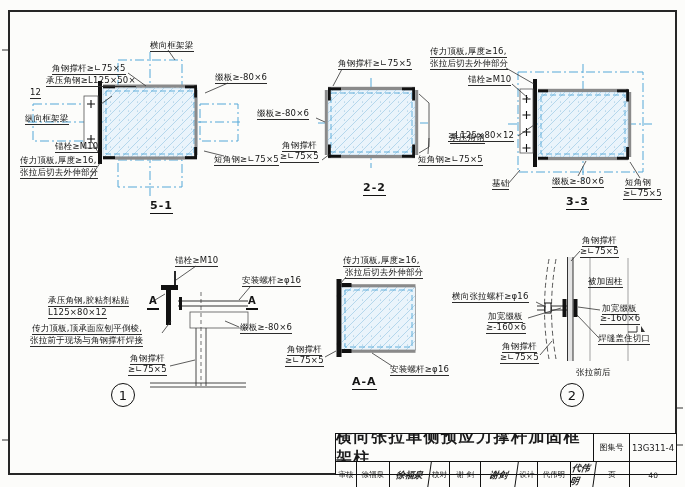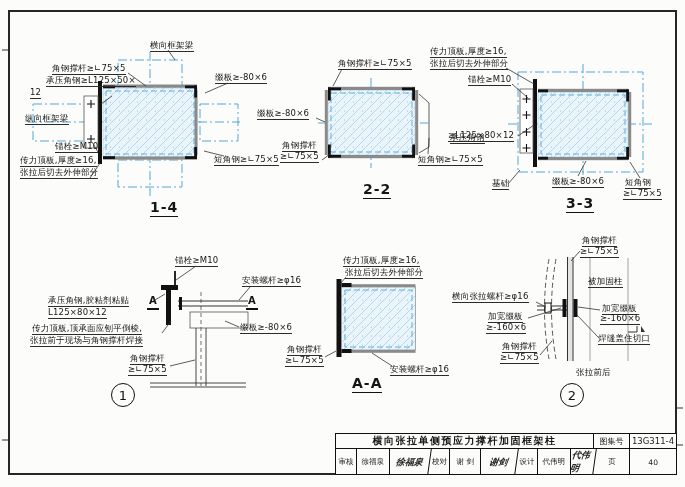--- a/index.html
+++ b/index.html
@@ -4,36 +4,36 @@
 <style>
   html,body{margin:0;padding:0;background:#e8e8e8;}
   #page{position:relative;width:685px;height:487px;background:#fcfcfa;overflow:hidden;
         font-family:"DejaVu Sans","Liberation Sans",sans-serif;color:#1a1a1a;}
   #frame{position:absolute;left:8px;top:10px;width:669px;height:465px;
          border:2px solid #262626;box-sizing:border-box;}
   svg.linework{position:absolute;left:0;top:0;}
   .lbl{position:absolute;font-size:8.5px;line-height:1.05;white-space:nowrap;color:#151515;
        letter-spacing:0.2px;}
   .u{border-bottom:1px solid #2b2b2b;padding-bottom:1px;}
-  .st{font-size:14px;font-weight:bold;border-bottom:1.6px solid #111;padding-bottom:1px;
+  .st{font-size:11px;font-weight:bold;border-bottom:1.6px solid #111;padding-bottom:1px;
       letter-spacing:1px;}
   .am{font-size:10px;font-weight:bold;border-bottom:2px solid #111;padding:0 2px 1px 2px;}
   .circ{position:absolute;width:24px;height:24px;border:1.3px solid #111;border-radius:50%;
         display:flex;align-items:center;justify-content:center;font-size:13px;color:#111;
         background:#fcfcfa;box-sizing:border-box;}
   
   #tb{position:absolute;left:335px;top:433px;width:342px;height:42px;box-sizing:border-box;
       border:1.6px solid #111;background:#fcfcfa;display:flex;flex-direction:column;}
   #tb .r1{display:flex;height:27px;border-bottom:1px solid #111;}
   #tb .r2{display:flex;flex:1;}
   .cell{display:flex;align-items:center;justify-content:center;box-sizing:border-box;
         border-right:1px solid #111;overflow:hidden;}
   .cell:last-child{border-right:none;}
   .method{width:60px;flex-direction:column;font-size:9px;line-height:1.2;}
-  .tbtitle{flex:1;font-size:10px;font-weight:bold;letter-spacing:1.5px;}
+  .tbtitle{flex:1;font-size:16px;font-weight:bold;letter-spacing:1.5px;}
   .atlas-l{width:36px;font-size:8px;}
   .atlas-v{width:46px;font-size:8.5px;}
   .sm{font-size:7.5px;}
   .hw{font-size:9px;font-style:italic;font-weight:bold;transform:skewX(-8deg);color:#222;}
 </style>
 </head>
 <body>
 
 <div id="page">
   <div id="frame"></div>
@@ -221,21 +221,21 @@
   <div class="lbl u" style="left:150px;top:41px">横向框架梁</div>
   <div class="lbl u" style="left:52px;top:64px">角钢撑杆≥∟75×5</div>
   <div class="lbl u" style="left:46px;top:76px">承压角钢≥L125×50×</div>
   <div class="lbl u" style="left:30px;top:88px">12</div>
   <div class="lbl u" style="left:25px;top:114px">纵向框架梁</div>
   <div class="lbl u" style="left:55px;top:142px">锚栓≥M10</div>
   <div class="lbl u" style="left:20px;top:156px">传力顶板,厚度≥16,</div>
   <div class="lbl u" style="left:20px;top:168px">张拉后切去外伸部分</div>
   <div class="lbl u" style="left:215px;top:73px">缀板≥-80×6</div>
   <div class="lbl u" style="left:214px;top:155px">短角钢≥∟75×5</div>
-  <div class="lbl st" style="left:150px;top:200px">1-4</div>
+  <div class="lbl st" style="left:150px;top:200px">5-1</div>
 
   <div class="lbl u" style="left:338px;top:59px">角钢撑杆≥∟75×5</div>
   <div class="lbl u" style="left:257px;top:109px">缀板≥-80×6</div>
   <div class="lbl u" style="left:282px;top:141px">角钢撑杆</div>
   <div class="lbl u" style="left:280px;top:152px">≥∟75×5</div>
   <div class="lbl u" style="left:418px;top:155px">短角钢≥∟75×5</div>
   <div class="lbl st" style="left:363px;top:182px">2-2</div>
 
   <div class="lbl u" style="left:430px;top:47px">传力顶板,厚度≥16,</div>
   <div class="lbl u" style="left:430px;top:59px">张拉后切去外伸部分</div>

